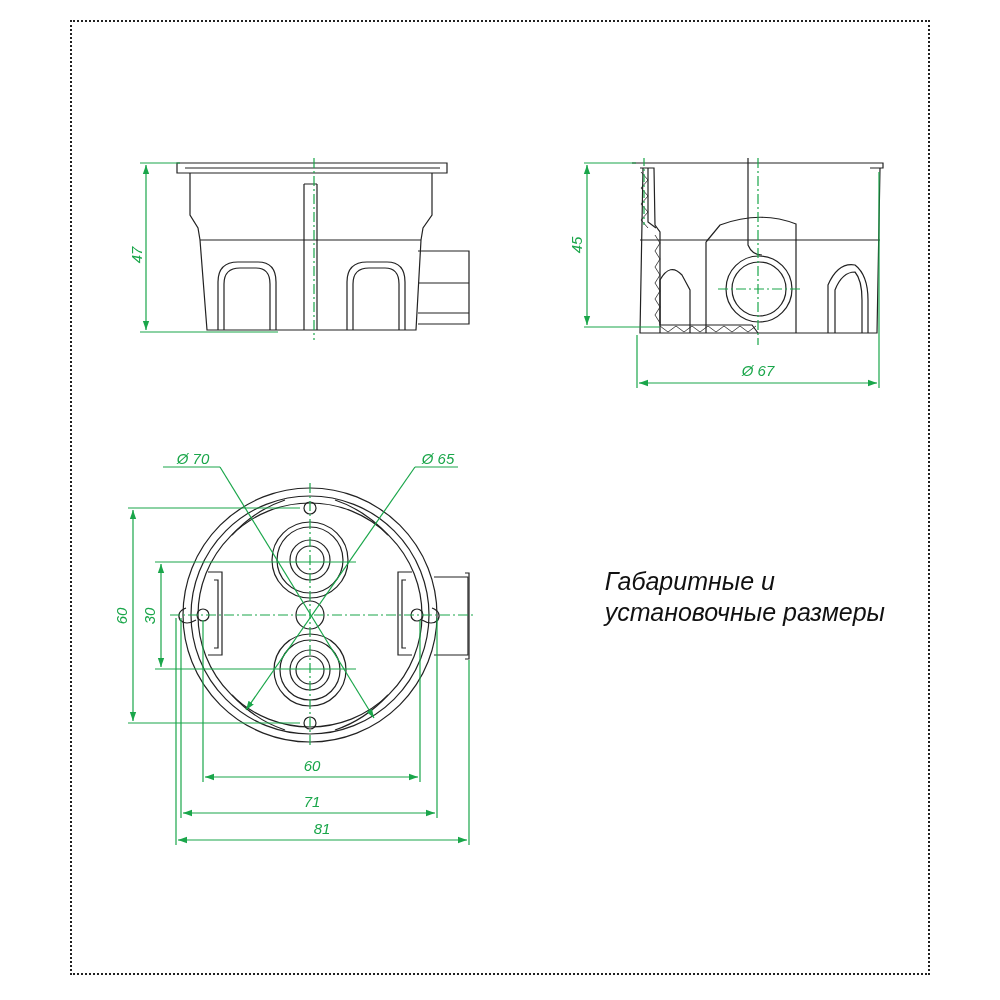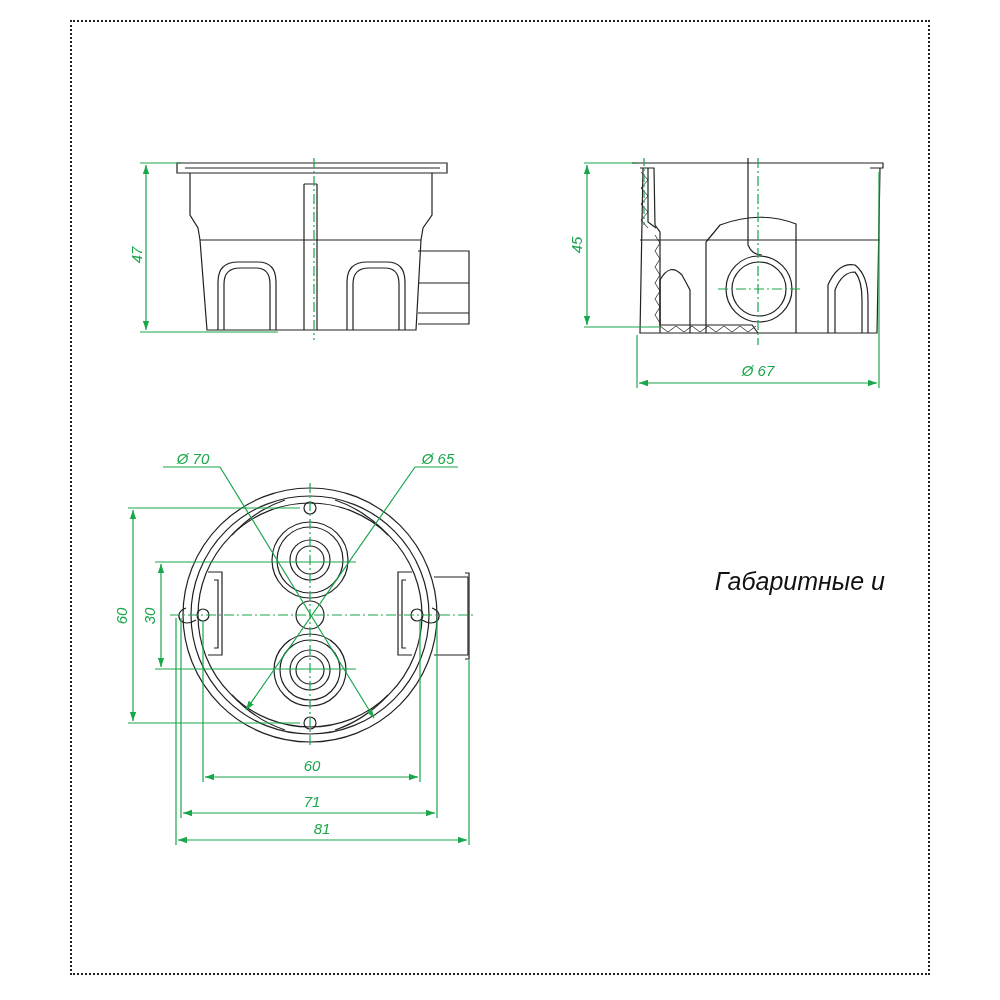--- a/index.html
+++ b/index.html
@@ -158,13 +158,14 @@
   <text class="dim-text" x="438" y="464" text-anchor="middle">Ø 65</text>
   <text class="dim-text" transform="translate(127,616) rotate(-90)" text-anchor="middle">60</text>
   <text class="dim-text" transform="translate(155,616) rotate(-90)" text-anchor="middle">30</text>
   <text class="dim-text" x="312" y="771" text-anchor="middle">60</text>
   <text class="dim-text" x="312" y="807" text-anchor="middle">71</text>
   <text class="dim-text" x="322" y="834" text-anchor="middle">81</text>
 </svg>
 
 <div class="caption">
   <div>Габаритные и</div>
+  <div>установочные размеры</div>
 </div>
 
 </body></html>

